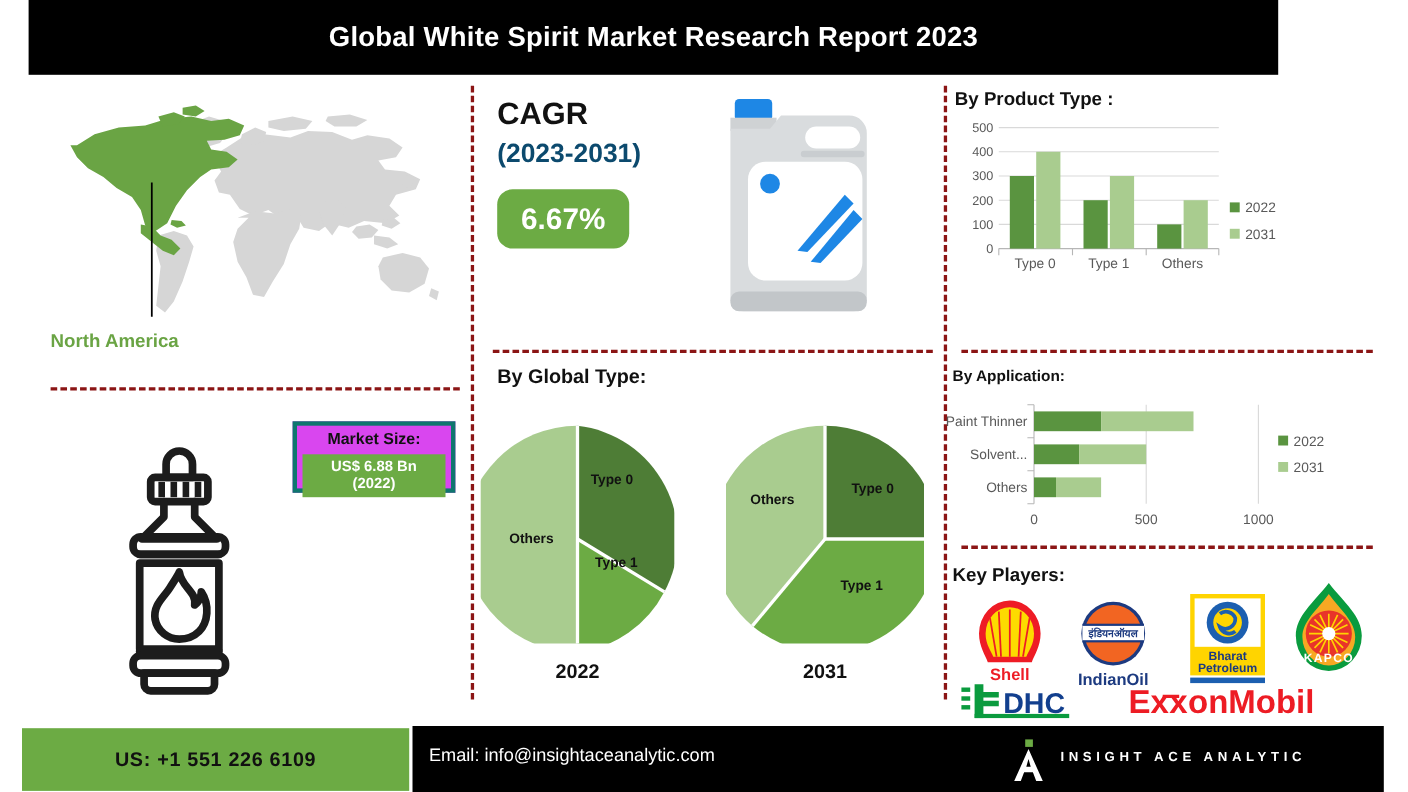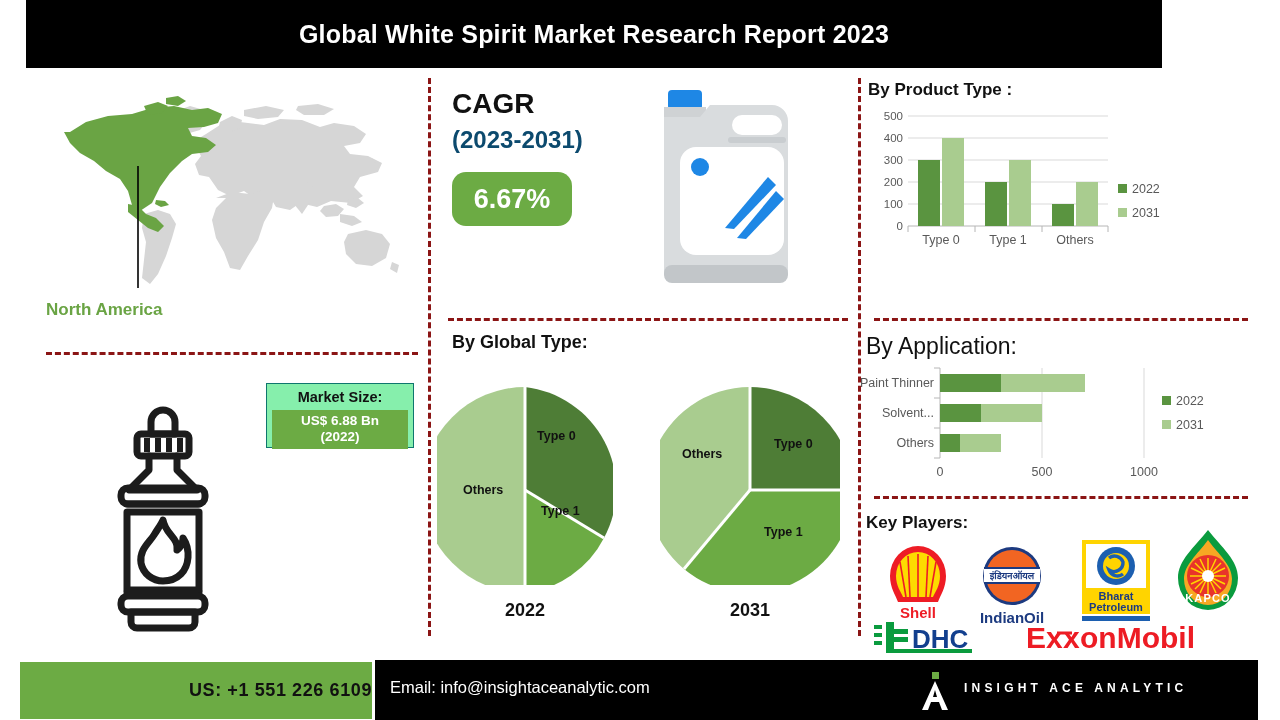--- a/index.html
+++ b/index.html
@@ -17,21 +17,21 @@
   .hdash{position:absolute;height:0;border-top:3px dashed #8B1515;}
 
   
   #map-panel{position:absolute;left:30px;top:80px;width:390px;height:260px;}
   #world-map{position:absolute;left:18px;top:8px;width:360px;height:220px;}
   #region-label{position:absolute;left:46px;top:300px;font-size:17px;font-weight:bold;color:#6aa444;}
 
   
   #lantern{position:absolute;left:95px;top:392px;width:135px;height:240px;}
   #market-size-box{position:absolute;left:266px;top:383px;width:148px;height:65px;
-      border:1px solid #0f766e;background:#86efac;box-sizing:border-box;padding-top:4px;}
+      border:4px solid #0f766e;background:#d946ef;box-sizing:border-box;padding-top:4px;}
   #market-size-title{font-size:14.5px;font-weight:bold;text-align:center;line-height:18px;}
   #market-size-value{margin:4px 5px 0 5px;background:#6cab44;color:#fff;font-weight:bold;
       font-size:13.5px;text-align:center;line-height:16px;padding:3px 0 4px 0;}
 
   
   #cagr-title{position:absolute;left:452px;top:88px;font-size:28px;font-weight:bold;}
   #cagr-years{position:absolute;left:452px;top:126px;font-size:24px;font-weight:bold;color:#0c4a6e;}
   #cagr-value-box{position:absolute;left:452px;top:172px;width:120px;height:54px;background:#6cab44;
       display:flex;align-items:center;justify-content:center;border-radius:14px;}
   #cagr-value{color:#fff;font-size:27px;font-weight:bold;}
@@ -44,31 +44,31 @@
   .slice-label{position:absolute;font-size:12.5px;font-weight:bold;color:#111;white-space:nowrap;}
 
   
   #col-title{position:absolute;left:868px;top:80px;font-size:17px;font-weight:bold;}
   #col-chart{position:absolute;left:866px;top:108px;width:330px;height:140px;}
   .axlab{font-size:11.5px;fill:#595959;font-family:"Liberation Sans",sans-serif;}
   .catlab{font-size:12.5px;fill:#595959;font-family:"Liberation Sans",sans-serif;}
   .legend-txt{font-size:12.5px;fill:#595959;font-family:"Liberation Sans",sans-serif;}
 
   
-  #bar-title{position:absolute;left:866px;top:333px;font-size:23px;font-weight:normal;}
+  #bar-title{position:absolute;left:866px;top:333px;font-size:14px;font-weight:bold;}
   #bar-chart{position:absolute;left:846px;top:362px;width:410px;height:135px;}
 
   
   #kp-title{position:absolute;left:866px;top:513px;font-size:17px;font-weight:bold;}
   #kp-logos{position:absolute;left:860px;top:528px;width:400px;height:125px;}
 
   
   #footer-black{position:absolute;left:375px;top:660px;width:883px;height:60px;background:#000;}
   #footer-phone{position:absolute;left:20px;top:662px;width:352px;height:57px;background:#6cab44;
-      display:flex;align-items:center;justify-content:flex-end;}
+      display:flex;align-items:center;justify-content:center;}
   #footer-phone-text{color:#111;font-size:18px;font-weight:bold;letter-spacing:.6px;}
   #footer-email{position:absolute;left:390px;top:678px;color:#fff;font-size:16.5px;}
   #brand-mark{position:absolute;left:918px;top:672px;width:34px;height:38px;}
   #brand-name{position:absolute;left:964px;top:681px;color:#fff;font-size:12px;letter-spacing:4.2px;font-weight:bold;}
 </style>
 </head>
 <body>
 
 <div id="header">
   <div id="header-title">Global White Spirit Market Research Report 2023</div>

